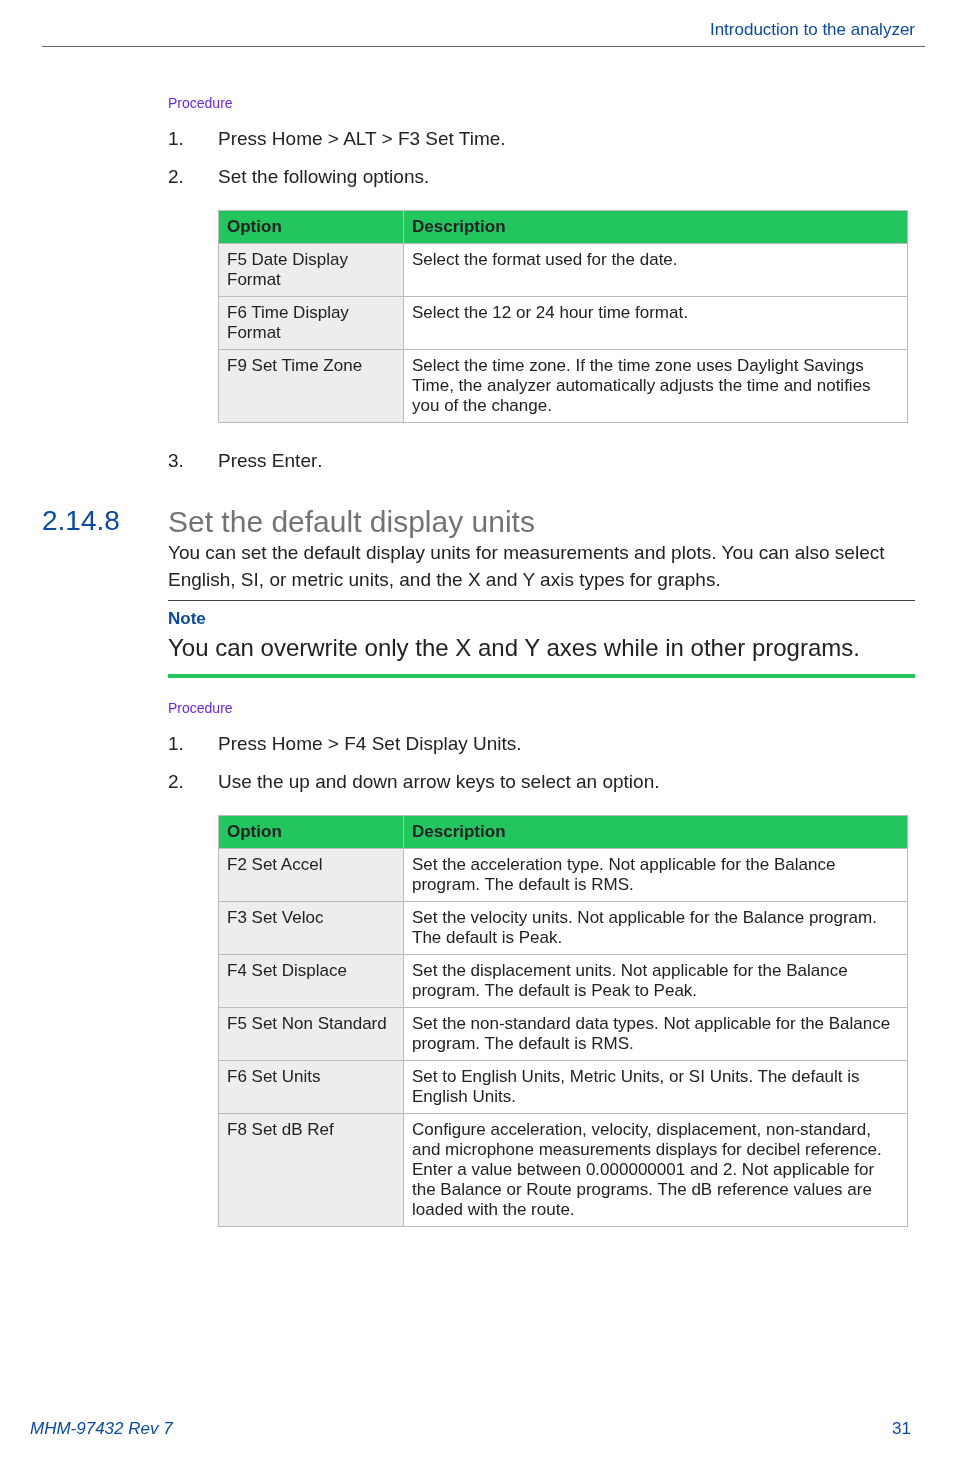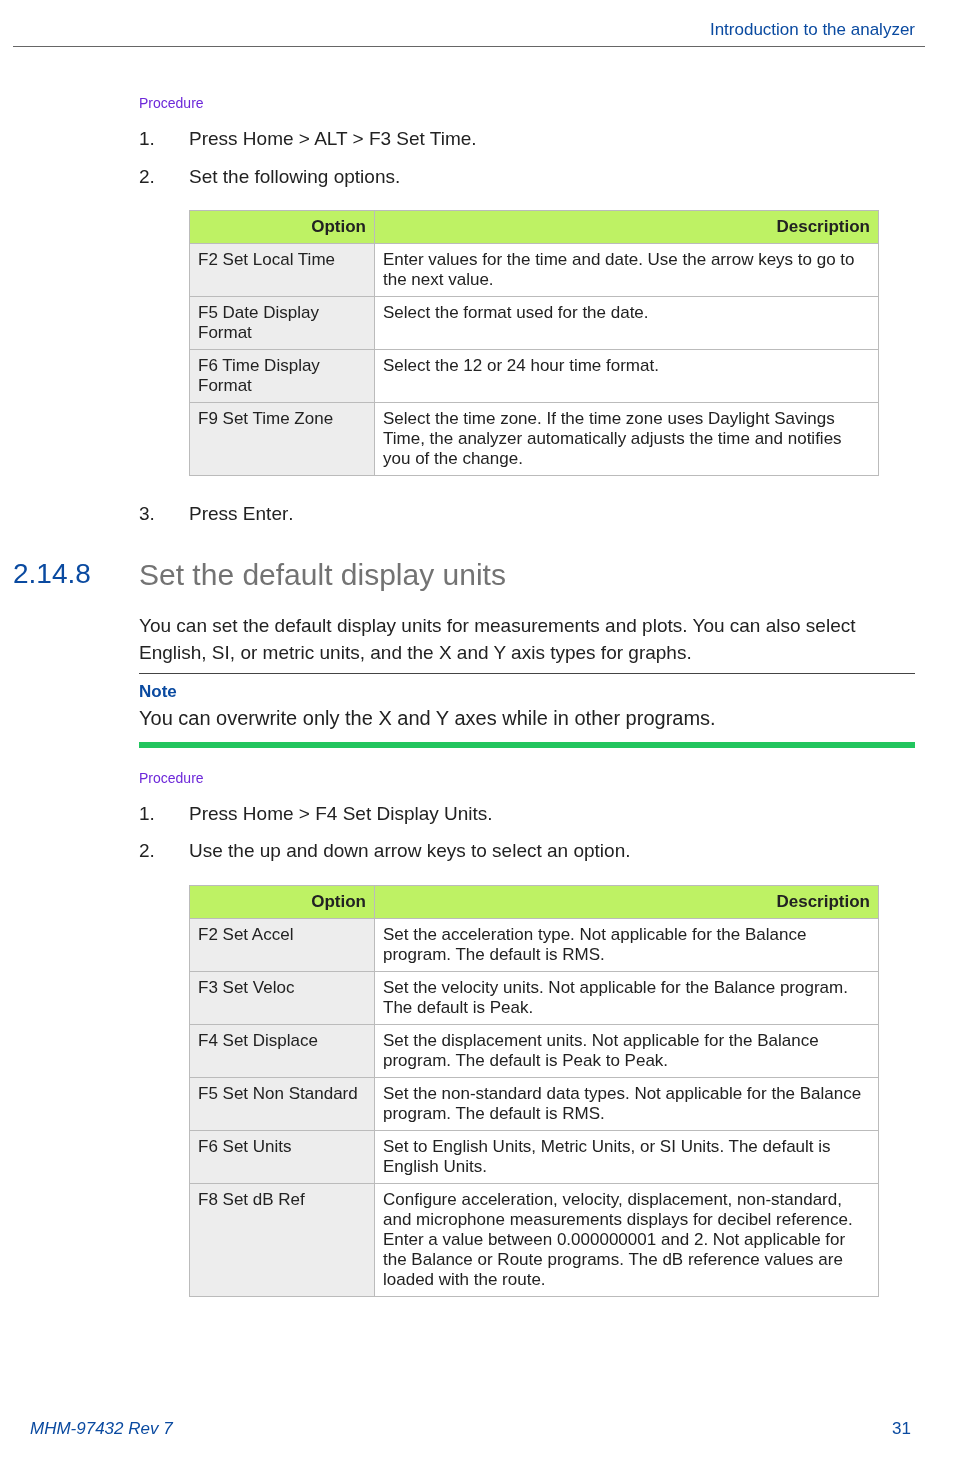--- a/index.html
+++ b/index.html
@@ -9,21 +9,21 @@
     padding: 0;
     font-family: "Segoe UI", "Helvetica Neue", Arial, sans-serif;
     color: #222;
     background: #fff;
     width: 975px;
   }
   .page {
     width: 975px;
     height: 1467px;
     position: relative;
-    padding: 20px 50px 30px 13px;
+    padding: 20px 50px 30px 42px;
   }
   .running-head {
     text-align: right;
     color: #0a4aa0;
     font-size: 17px;
     padding-right: 10px;
     padding-top: 0;
   }
   .head-rule {
     border: none;
@@ -64,32 +64,31 @@
     border-collapse: collapse;
     font-size: 17px;
   }
   table.opt th, table.opt td {
     border: 1px solid #bbb;
     padding: 6px 8px;
     text-align: left;
     vertical-align: top;
   }
   table.opt th {
-    background: #bef264;
+    background: #22c55e;
     font-weight: 700;
-    text-align: right;
   }
   table.opt td.optname {
     background: #ededed;
     font-family: Arial, sans-serif;
     width: 185px;
   }
   .section-row {
     display: flex;
-    margin: 30px 0 20px 0;
+    margin: 30px 0 0 0;
   }
   .section-num {
     width: 156px;
     flex: 0 0 156px;
     font-size: 28px;
     color: #0a4aa0;
     font-weight: 400;
     padding-left: 0;
     margin-left: -126px;
   }
@@ -100,32 +99,32 @@
     flex: 1;
     margin-left: -30px;
   }
   .para {
     font-size: 19px;
     line-height: 1.45;
     margin-bottom: 6px;
   }
   .note-block {
     border-top: 1px solid #444;
-    border-bottom: 6px solid #22c55e;
+    border-bottom: 4px solid #22c55e;
     padding: 8px 0 10px 0;
     margin-bottom: 22px;
   }
   .note-label {
     color: #0a4aa0;
     font-weight: 700;
     font-size: 17px;
     margin-bottom: 2px;
   }
   .note-text {
-    font-size: 20px;
+    font-size: 24px;
     line-height: 1.4;
   }
   .ui-term { font-family: Arial, sans-serif; text-align: right; }
   .footer {
     position: absolute;
     bottom: 28px;
     left: 30px;
     right: 64px;
     display: flex;
     justify-content: space-between;
@@ -158,24 +157,20 @@
 
     <table class="opt" id="table1">
       <thead>
           <tr>
         <th>Option</th>
         <th>Description</th>
       </tr>
         </thead>
       <tbody>
           <tr>
-            <td class="optname">F2 Set Local Time</td>
-            <td>Enter values for the time and date. Use the arrow keys to go to the next value.</td>
-          </tr>
-          <tr>
             <td class="optname">F5 Date Display Format</td>
             <td>Select the format used for the date.</td>
           </tr>
           <tr>
             <td class="optname">F6 Time Display Format</td>
             <td>Select the 12 or 24 hour time format.</td>
           </tr>
           <tr>
             <td class="optname">F9 Set Time Zone</td>
             <td>Select the time zone. If the time zone uses Daylight Savings Time, the analyzer automatically adjusts the time and notifies you of the change.</td>

